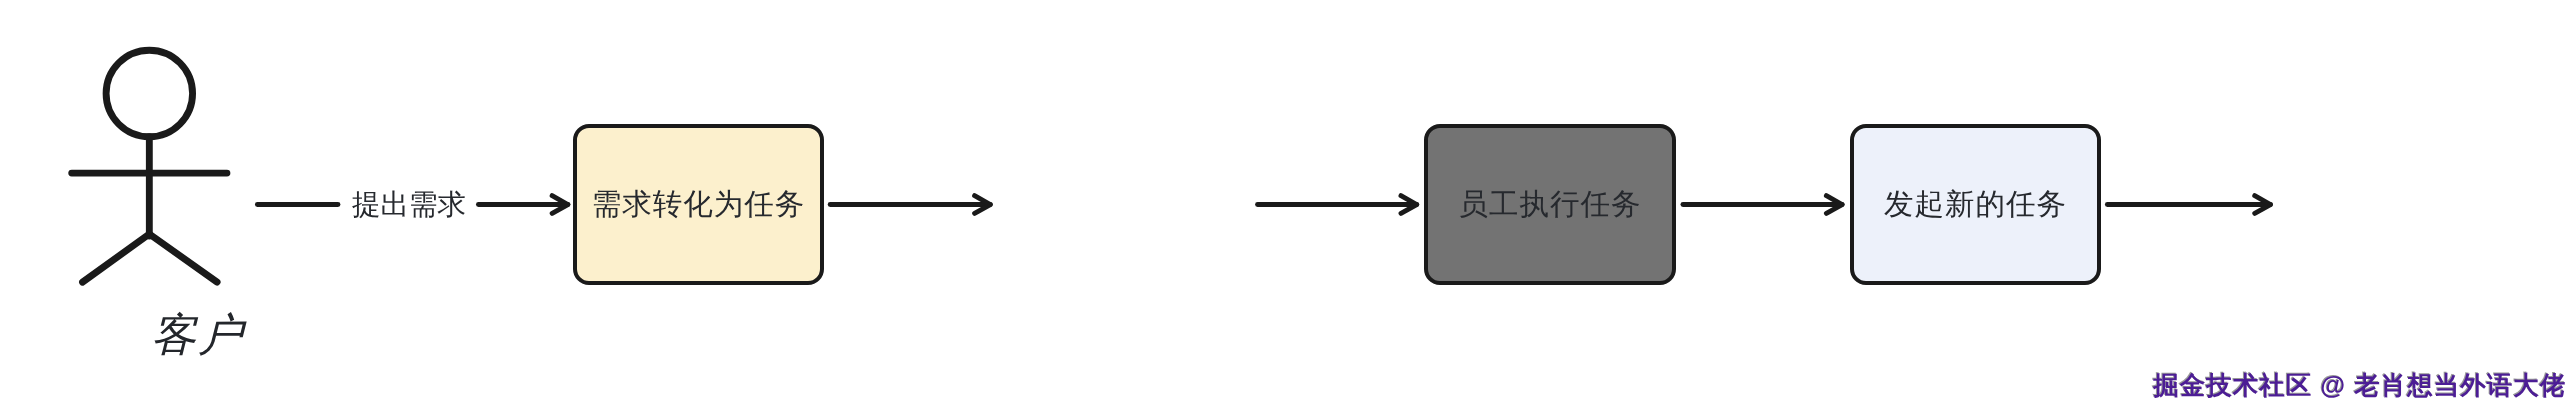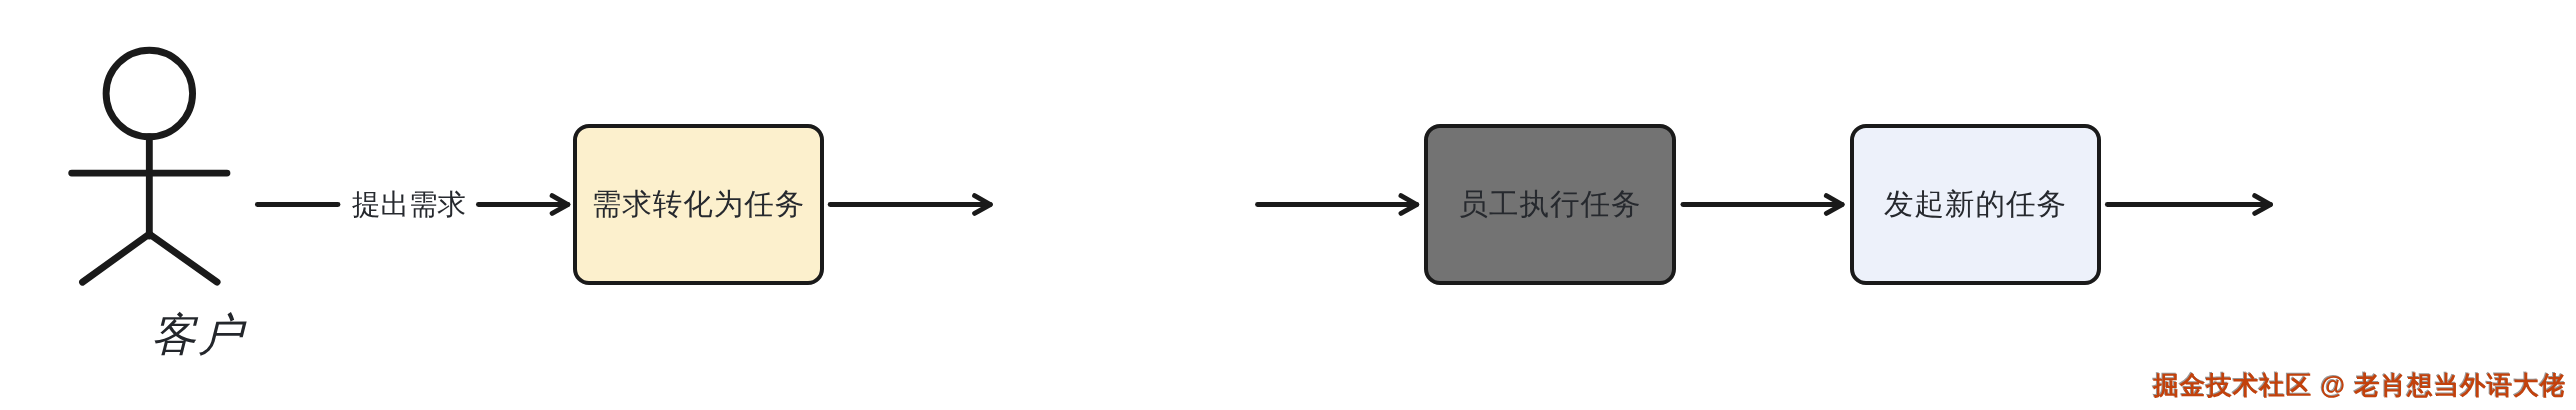--- a/index.html
+++ b/index.html
@@ -62,21 +62,21 @@
     color: #26292e;
     letter-spacing: 1px;
     white-space: nowrap;
   }
   .watermark {
     position: absolute;
     top: 368px;
     right: 9.8px;
     font-size: 25.5px;
     font-weight: bold;
-    color: #c2410c;
+    color: #4c1d95;
     text-shadow: -1px -1px 0 #989898, 1px 1px 0 #ffffff;
     white-space: nowrap;
     letter-spacing: 1px;
   }
 </style>
 </head>
 <body>
 
 <div class="canvas">
 

